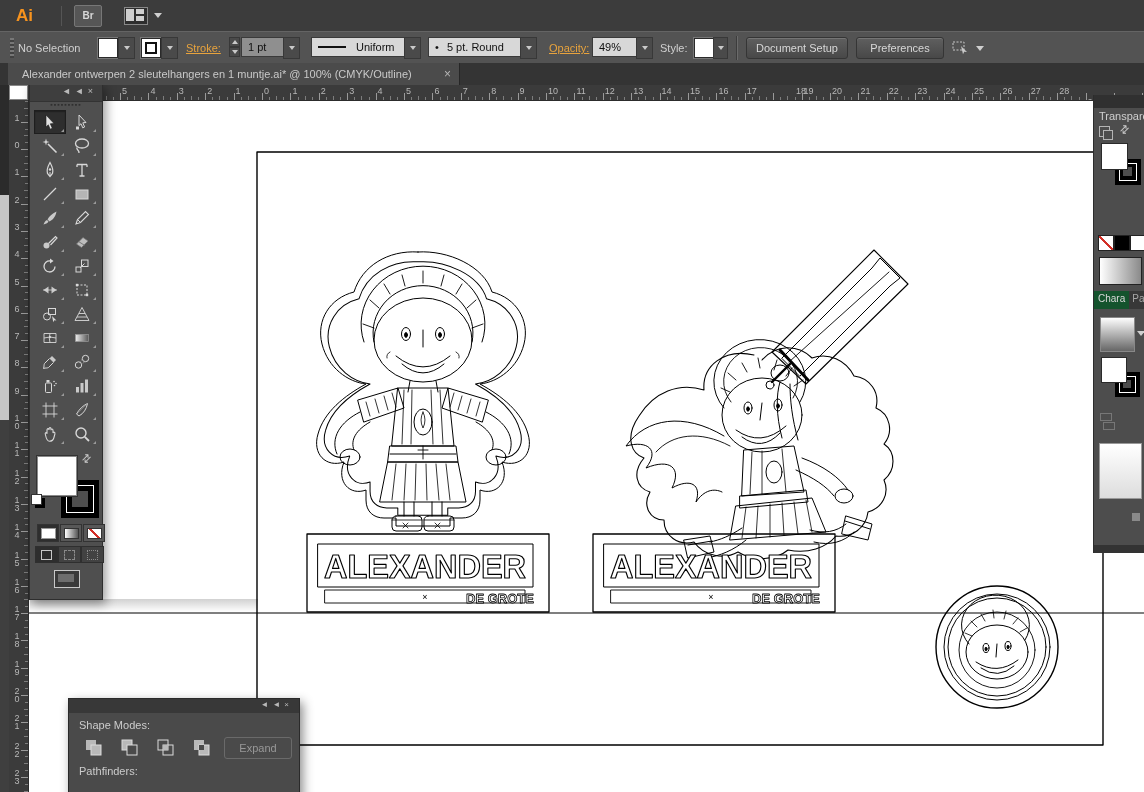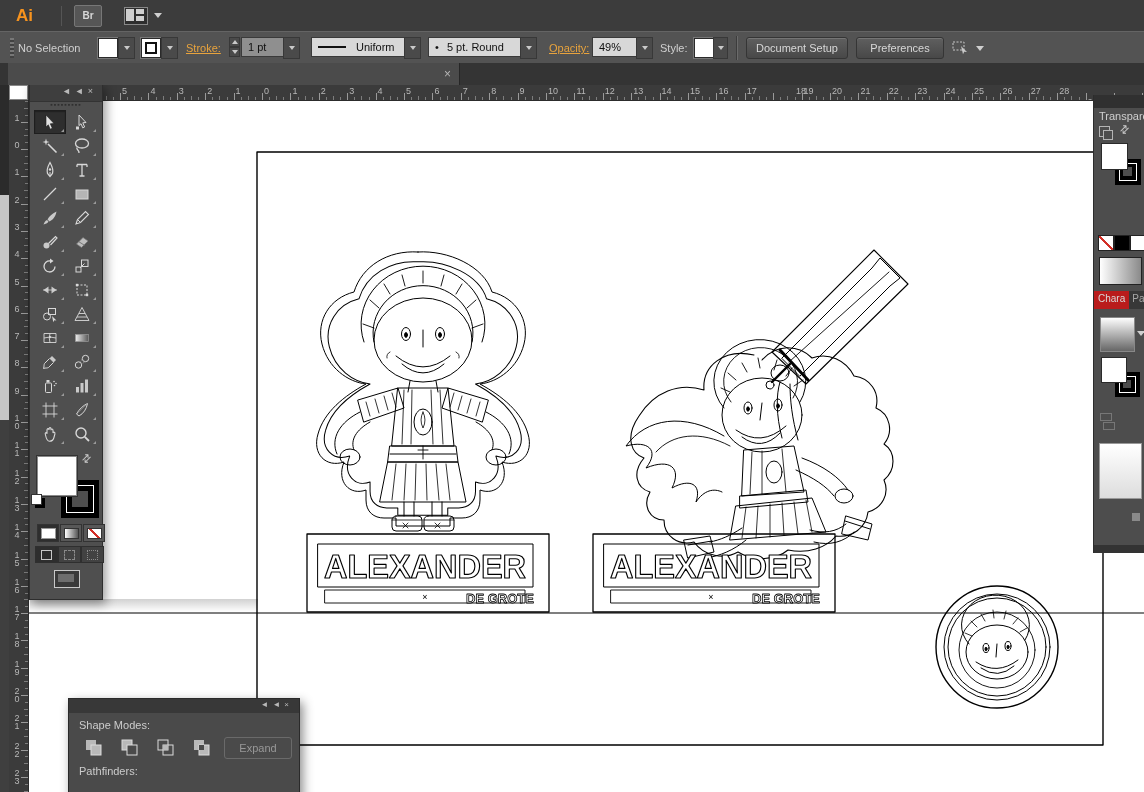--- a/index.html
+++ b/index.html
@@ -59,21 +59,21 @@
   .tool-cell{width:32px;height:24px;display:flex;align-items:center;justify-content:center;position:relative;}
   .tool-cell.sel{background:#2e2e2e;box-shadow:inset 0 0 0 1px #1e1e1e, inset 0 1px 2px #000;}
   .tool-cell:after{content:"";position:absolute;right:2px;bottom:2px;border-left:3px solid transparent;border-bottom:3px solid #9a9a9a;}
   .bigswatch{position:absolute;}
   .cgn-btn{width:20px;height:16px;background:#585858;border:1px solid #333;display:flex;align-items:center;justify-content:center;}
   .mode-btn{width:21px;height:15px;background:#424242;border:1px solid #2f2f2f;display:flex;align-items:center;justify-content:center;}
   
   #dock{left:1093px;top:95px;width:51px;height:458px;background:#4d4d4d;border-left:1px solid #2c2c2c;z-index:5;
         color:#cfcfcf;font-size:11px;overflow:hidden;box-sizing:border-box;}
   .dock-tabrow{position:absolute;left:0;width:51px;height:18px;background:#383838;font-size:10px;color:#a8a8a8;display:flex;}
-  .dock-tab-active{background:#b91c1c;color:#d8d8d8;padding:2px 4px 0 4px;text-align:center;}
+  .dock-tab-active{background:#14532d;color:#d8d8d8;padding:2px 4px 0 4px;text-align:center;}
   .dock-tab{padding:2px 3px 0 3px;}
   
   #pf{left:68px;top:698px;width:232px;height:110px;background:#4a4a4a;border:1px solid #2a2a2a;
       box-shadow:3px 4px 10px rgba(0,0,0,.45);z-index:5;color:#cccccc;font-size:11px;box-sizing:border-box;}
   #pf-header{height:14px;background:#383838;position:relative;color:#b9b9b9;}
   #pf-header .hicons{position:absolute;right:6px;top:1px;font-size:8px;letter-spacing:4px;}
   #pf-tabs{height:20px;background:#383838;position:relative;display:flex;align-items:flex-end;}
   .pf-tab{height:18px;line-height:18px;padding:0 10px;}
   .pf-tab.inactive{color:#8b8b8b;}
   .pf-tab.active{background:#4a4a4a;color:#d8d8d8;border:1px solid #2a2a2a;border-bottom:none;}
@@ -176,20 +176,21 @@
       <svg width="18" height="15" viewBox="0 0 18 15">
         <rect x="1" y="2" width="11" height="8" fill="none" stroke="#c9c9c9" stroke-dasharray="2,1.5"></rect>
         <path d="M9,6 l6,6 l-2.8,-0.3 l-1.2,2.6 Z" fill="#c9c9c9"></path>
       </svg>
     </span>
     <span class="abs caret" style="left:976px;top:14px;"></span>
   </div>
 
   <div class="abs" id="tabbar">
     <div id="doc-tab">
+      <span>Alexander ontwerpen 2 sleutelhangers en 1 muntje.ai* @ 100% (CMYK/Outline)</span>
       <span class="close">×</span>
     </div>
   </div>
 
   <div class="abs" id="ruler-corner"></div>
   <div class="abs" id="hruler">
       <div class="tick" style="left: 6.8px; bottom: 0px; width: 1px; height: 7px;"></div>
       <div class="tick" style="left: 13.9px; bottom: 0px; width: 1px; height: 3px; opacity: 0.7;"></div>
       <div class="tick" style="left: 21px; bottom: 0px; width: 1px; height: 4px; opacity: 0.7;"></div>
       <div class="tick" style="left: 28.1px; bottom: 0px; width: 1px; height: 3px; opacity: 0.7;"></div>

